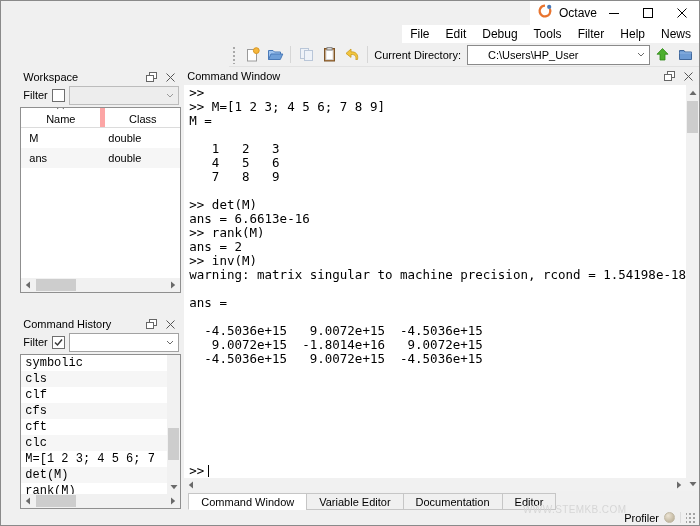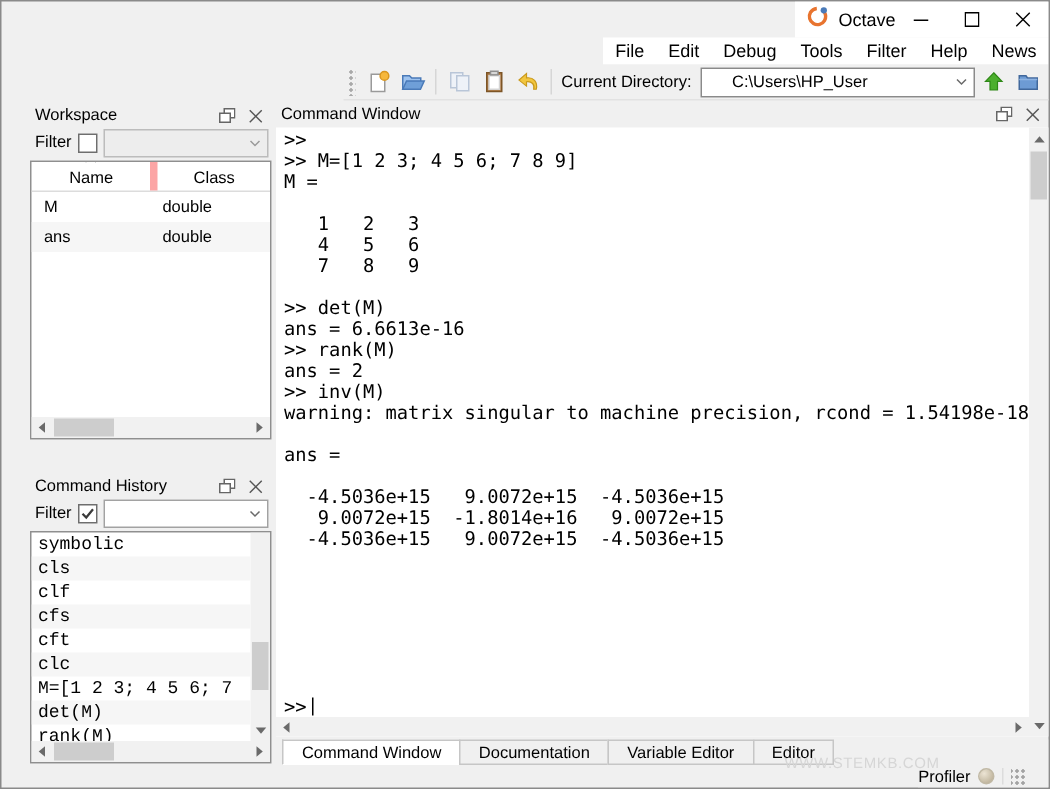--- a/index.html
+++ b/index.html
@@ -72,21 +72,21 @@
   .cw-left { flex:1; min-width:0; display:flex; flex-direction:column; }
   .cw-text { flex:1; overflow:hidden; padding:1px 0 0 5px; font-family:"DejaVu Sans Mono", monospace; font-size:12.5px; line-height:14px; white-space:pre; }
   .prompt-line { font-family:"DejaVu Sans Mono", monospace; font-size:12.5px; line-height:14px; padding-left:5px; white-space:pre; }
   .cursor { display:inline-block; width:1px; height:12px; background:#000; margin-left:4px; vertical-align:-2px; }
   .cw-hscroll { height:13px; flex:none; background:#f1f1f1; display:flex; align-items:center; }
   
   .tabbar { height:17px; flex:none; display:flex; align-items:stretch; padding-left:4px; margin-top:2px; background:#f0f0f0; }
   .tab { font-size:11px; display:flex; align-items:center; padding:0 12px; background:#f0f0f0; border:1px solid #c6c6c6; margin-right:-1px; white-space:nowrap; }
   .tab.active { background:#fff; border-bottom-color:#fff; }
   
-  .statusbar { height:15px; flex:none; background:#f0f0f0; display:flex; align-items:center; justify-content:flex-end; font-size:11px; gap:5px; padding-right:15px; }
+  .statusbar { height:15px; flex:none; background:#f0f0f0; display:flex; align-items:center; justify-content:flex-end; font-size:11px; gap:5px; padding-right:3px; }
   .watermark { position:absolute; left:522px; top:503px; font-size:10px; color:#d6d6d6; letter-spacing:.4px; }
   .profiler-icon { width:11px; height:11px; border-radius:50%; background:radial-gradient(circle at 35% 30%, #ece4d4, #b3a78d); border:1px solid #c0b8a4; }
   .status-sep { width:1px; height:11px; background:#dcdcdc; }
   .resize-grip { width:10px; height:12px; background-image:radial-gradient(circle,#a3a3a3 1px,transparent 1.3px); background-size:4px 4px; background-position:bottom right; }
 </style>
 </head>
 <body>
 
 <div class="window">
 
@@ -389,22 +389,22 @@
               <svg width="8" height="6">
                   <polygon points="0.5,1 7.5,1 4,5.2" fill="#6a6a6a"></polygon>
                 </svg>
             </span>
           </div>
         </div>
       </section>
 
       <div class="tabbar">
         <div class="tab active">Command Window</div>
+        <div class="tab">Variable Editor</div>
         <div class="tab">Documentation</div>
-        <div class="tab">Variable Editor</div>
         <div class="tab">Editor</div>
       </div>
     </div>
   </div>
 
   <div class="statusbar">
     <span>Profiler</span>
     <span class="profiler-icon"></span>
     <span class="status-sep"></span>
     <span class="resize-grip"></span>

